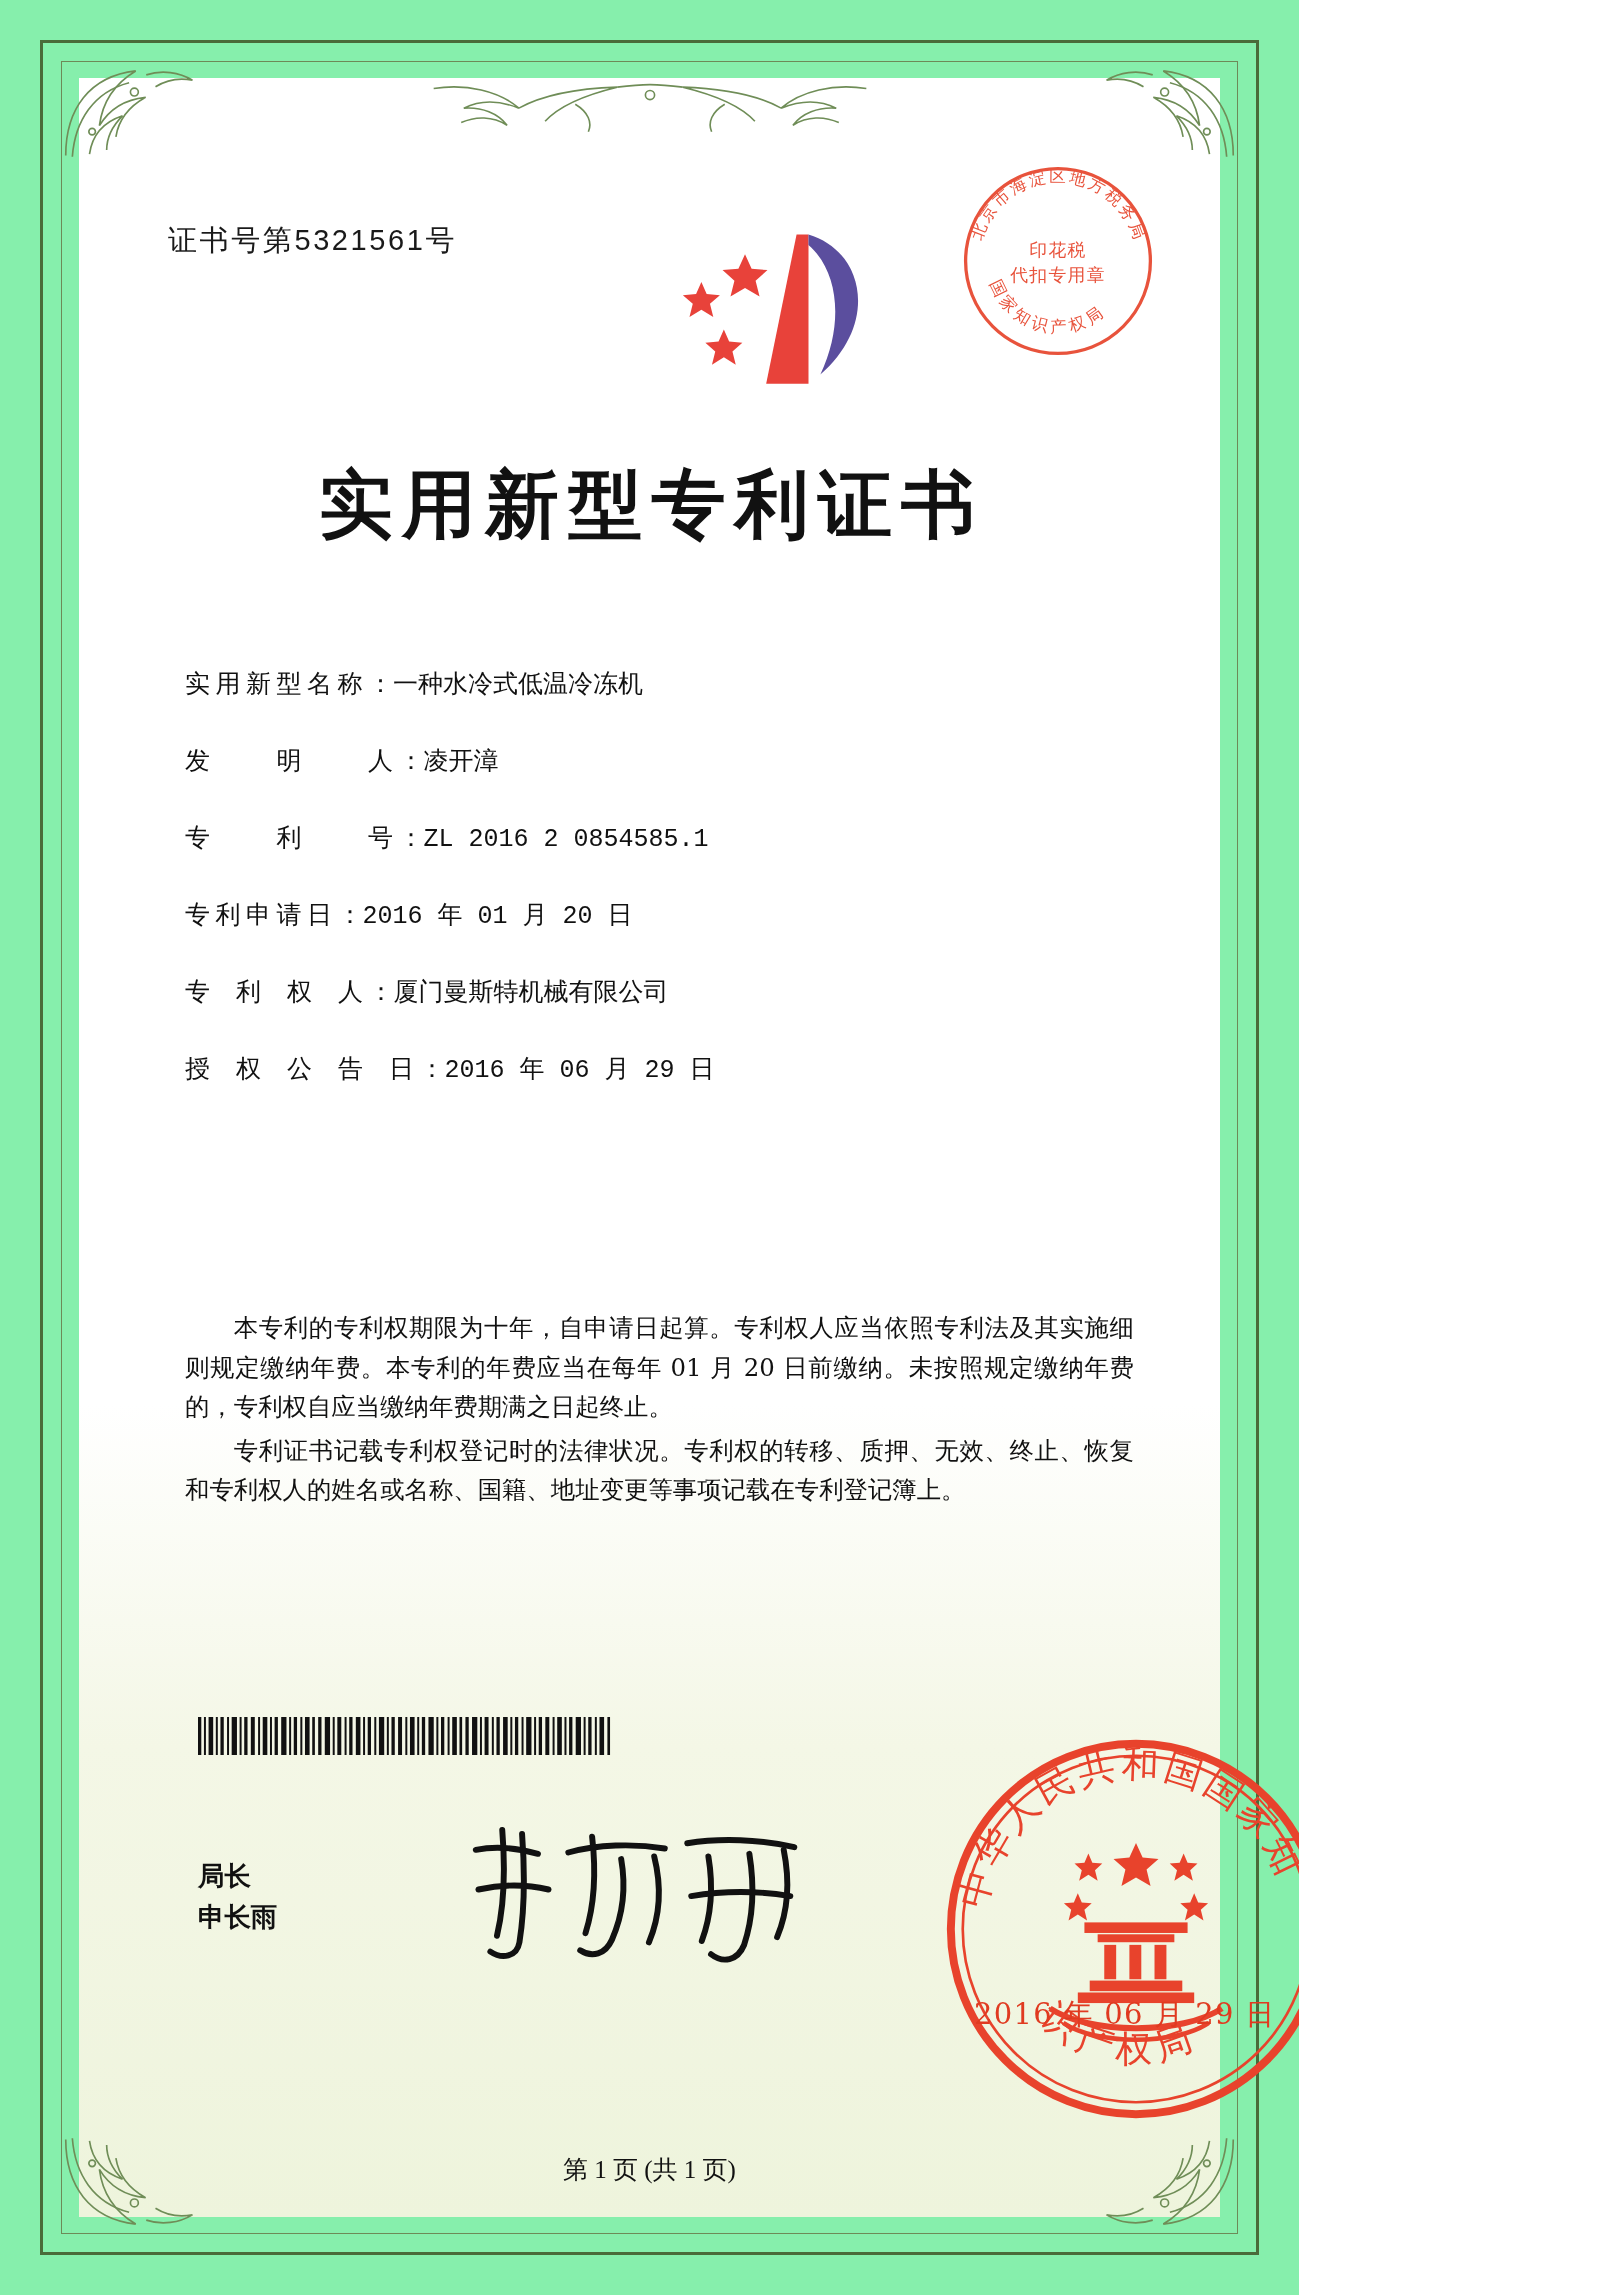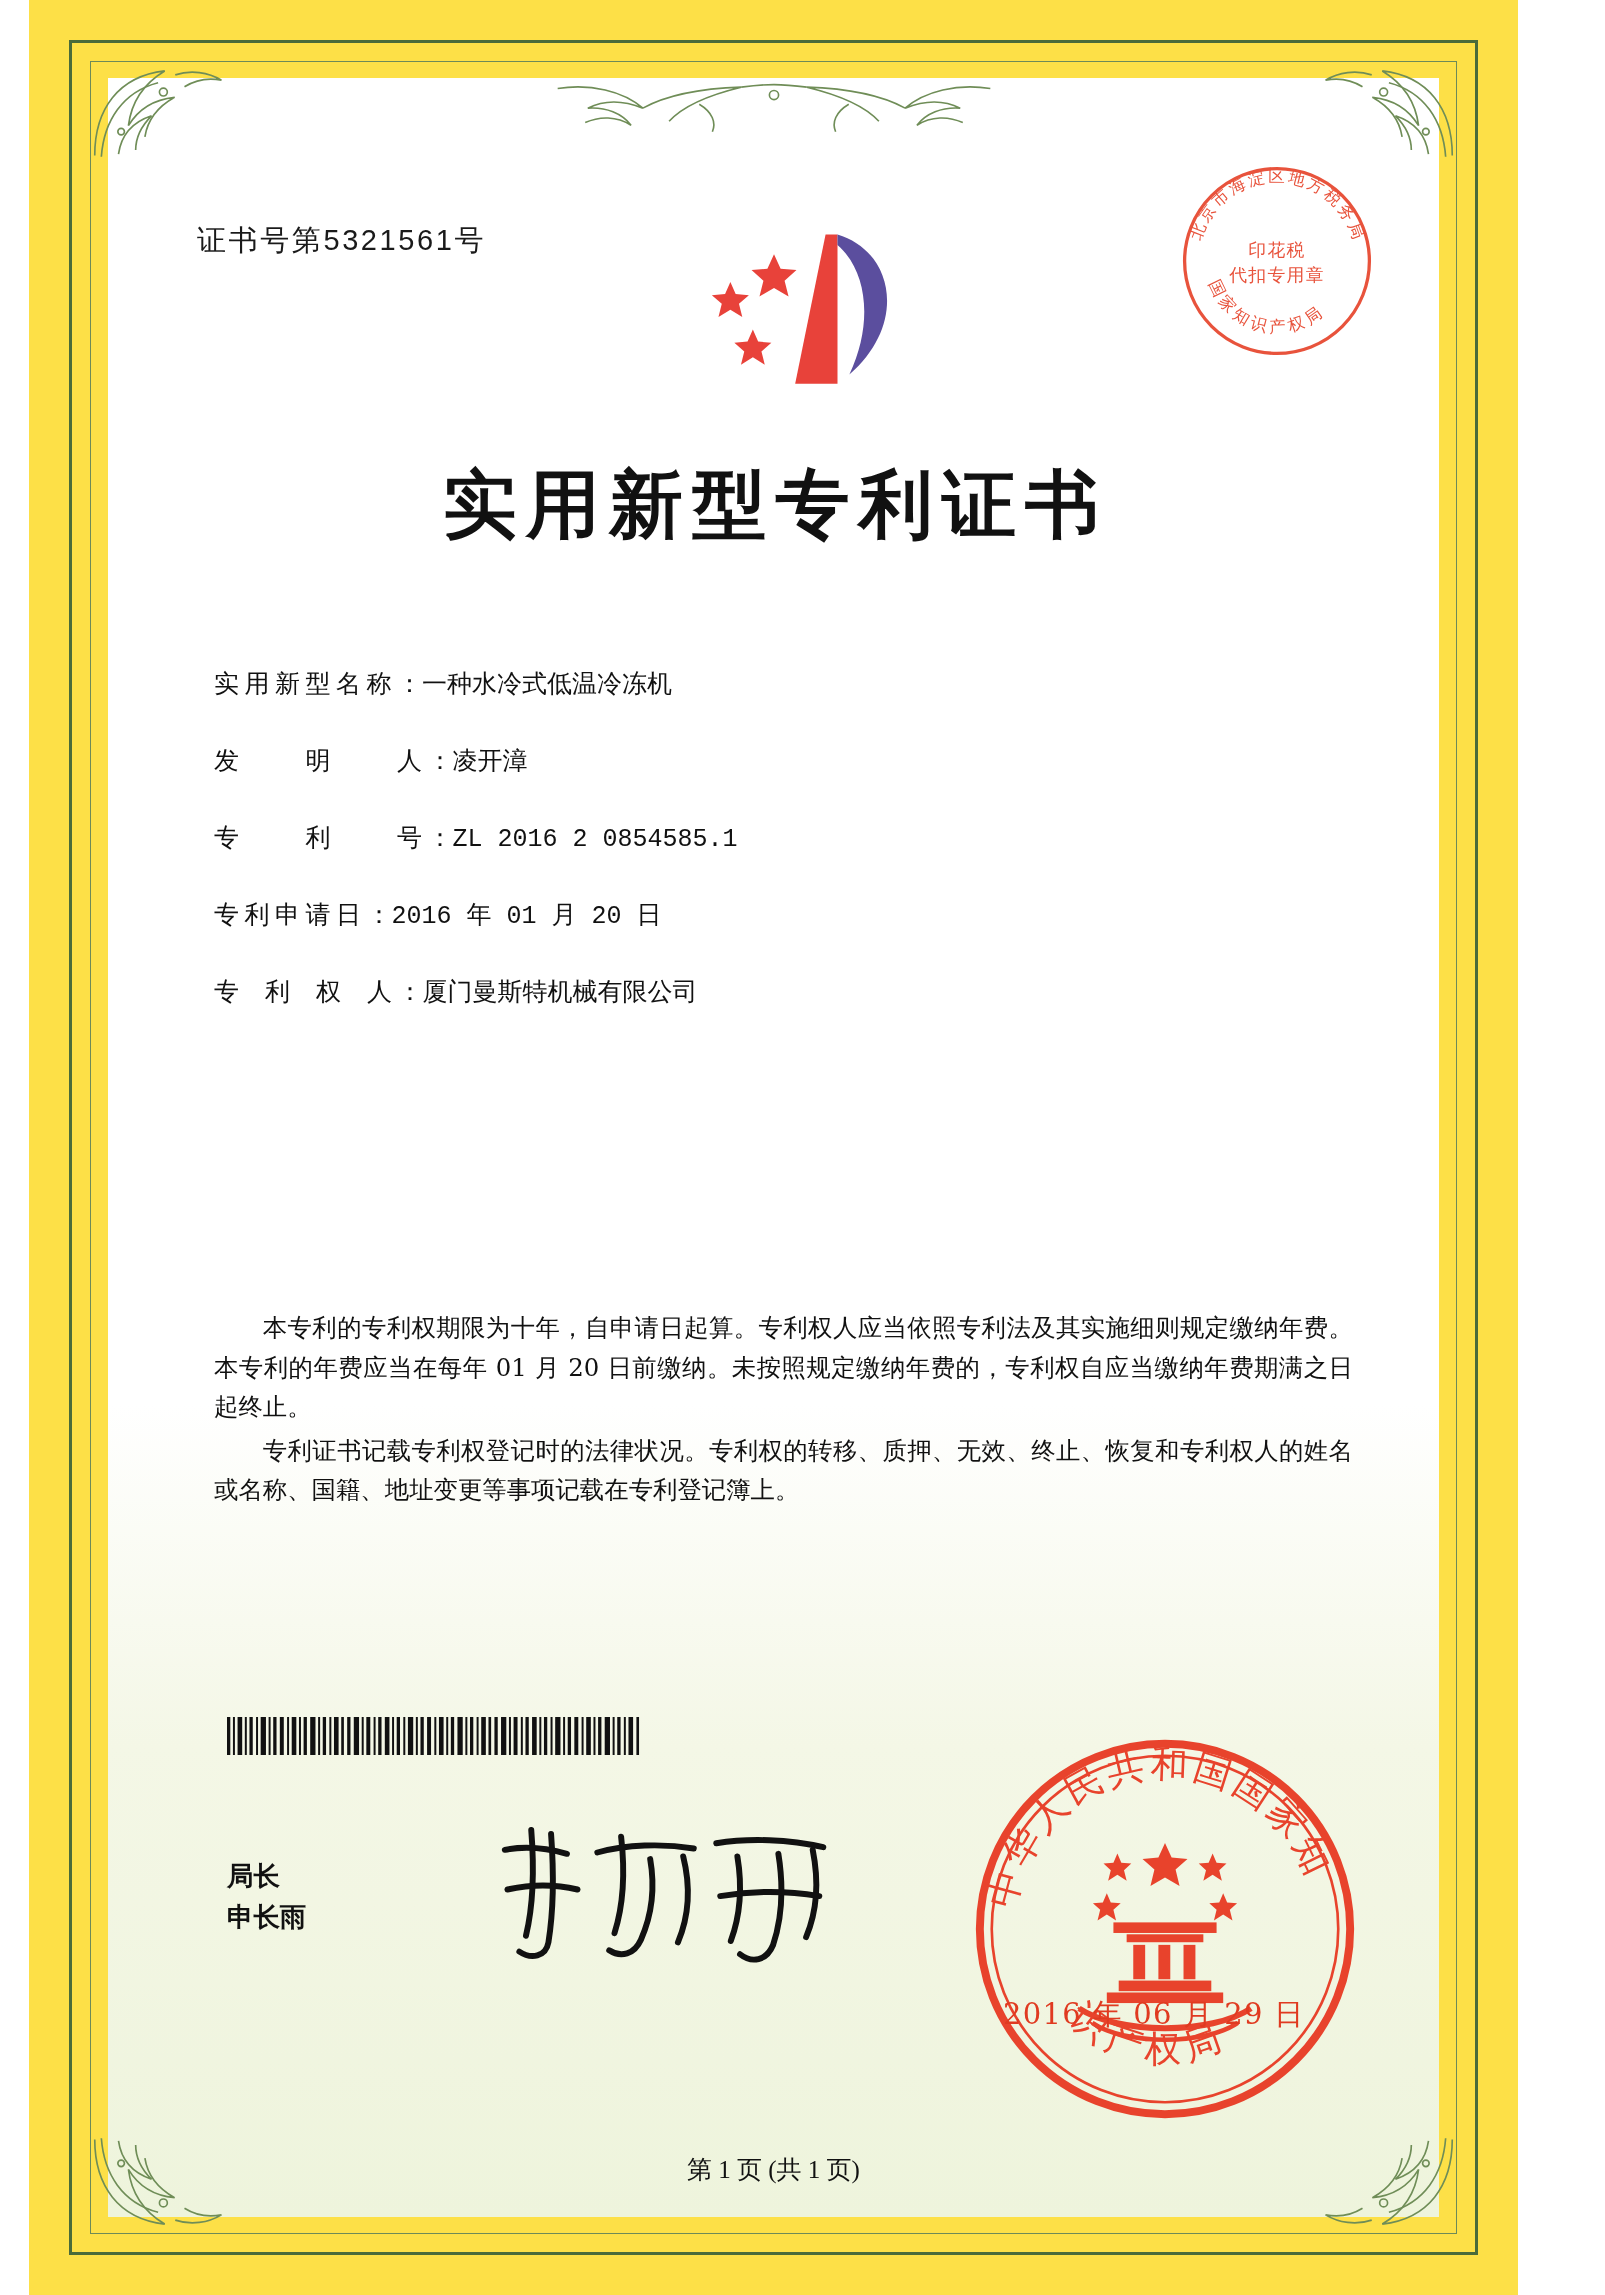--- a/index.html
+++ b/index.html
@@ -5,25 +5,24 @@
   html, body {
     margin: 0;
     padding: 0;
     background: #fff;
   }
   body {
     font-family: "Liberation Serif", "DejaVu Serif", serif;
   }
   .page {
     position: relative;
-    width: 1489px;
+    width: 1299px;
     height: 2295px;
-    background: #fde047;
+    background: #86efac;
     overflow: hidden;
-    margin-left: 29px;
   }
   
   .border-outer {
     position: absolute;
     left: 40px; top: 40px; right: 40px; bottom: 40px;
     border: 3.3px solid #4a6b3a;
     box-sizing: border-box;
   }
   .border-inner {
     position: absolute;
@@ -321,20 +320,23 @@
       <span class="field-label sp3">发　　明　　人</span><span>：</span><span class="field-value">凌开漳</span>
     </div>
     <div class="field-row">
       <span class="field-label sp3">专　　利　　号</span><span>：</span><span class="field-value">ZL 2016 2 0854585.1</span>
     </div>
     <div class="field-row">
       <span class="field-label sp3">专利申请日</span><span>：</span><span class="field-value">2016 年 01 月 20 日</span>
     </div>
     <div class="field-row">
       <span class="field-label sp3">专 利 权 人</span><span>：</span><span class="field-value">厦门曼斯特机械有限公司</span>
+    </div>
+    <div class="field-row">
+      <span class="field-label sp3">授 权 公 告 日</span><span>：</span><span class="field-value">2016 年 06 月 29 日</span>
     </div>
   </div>
 
   <div class="paragraphs">
     <p>本专利的专利权期限为十年，自申请日起算。专利权人应当依照专利法及其实施细则规定缴纳年费。本专利的年费应当在每年 01 月 20 日前缴纳。未按照规定缴纳年费的，专利权自应当缴纳年费期满之日起终止。</p>
     <p>专利证书记载专利权登记时的法律状况。专利权的转移、质押、无效、终止、恢复和专利权人的姓名或名称、国籍、地址变更等事项记载在专利登记簿上。</p>
   </div>
 
   <div class="barcode">
     <svg viewBox="0 0 630 58" preserveAspectRatio="none">

